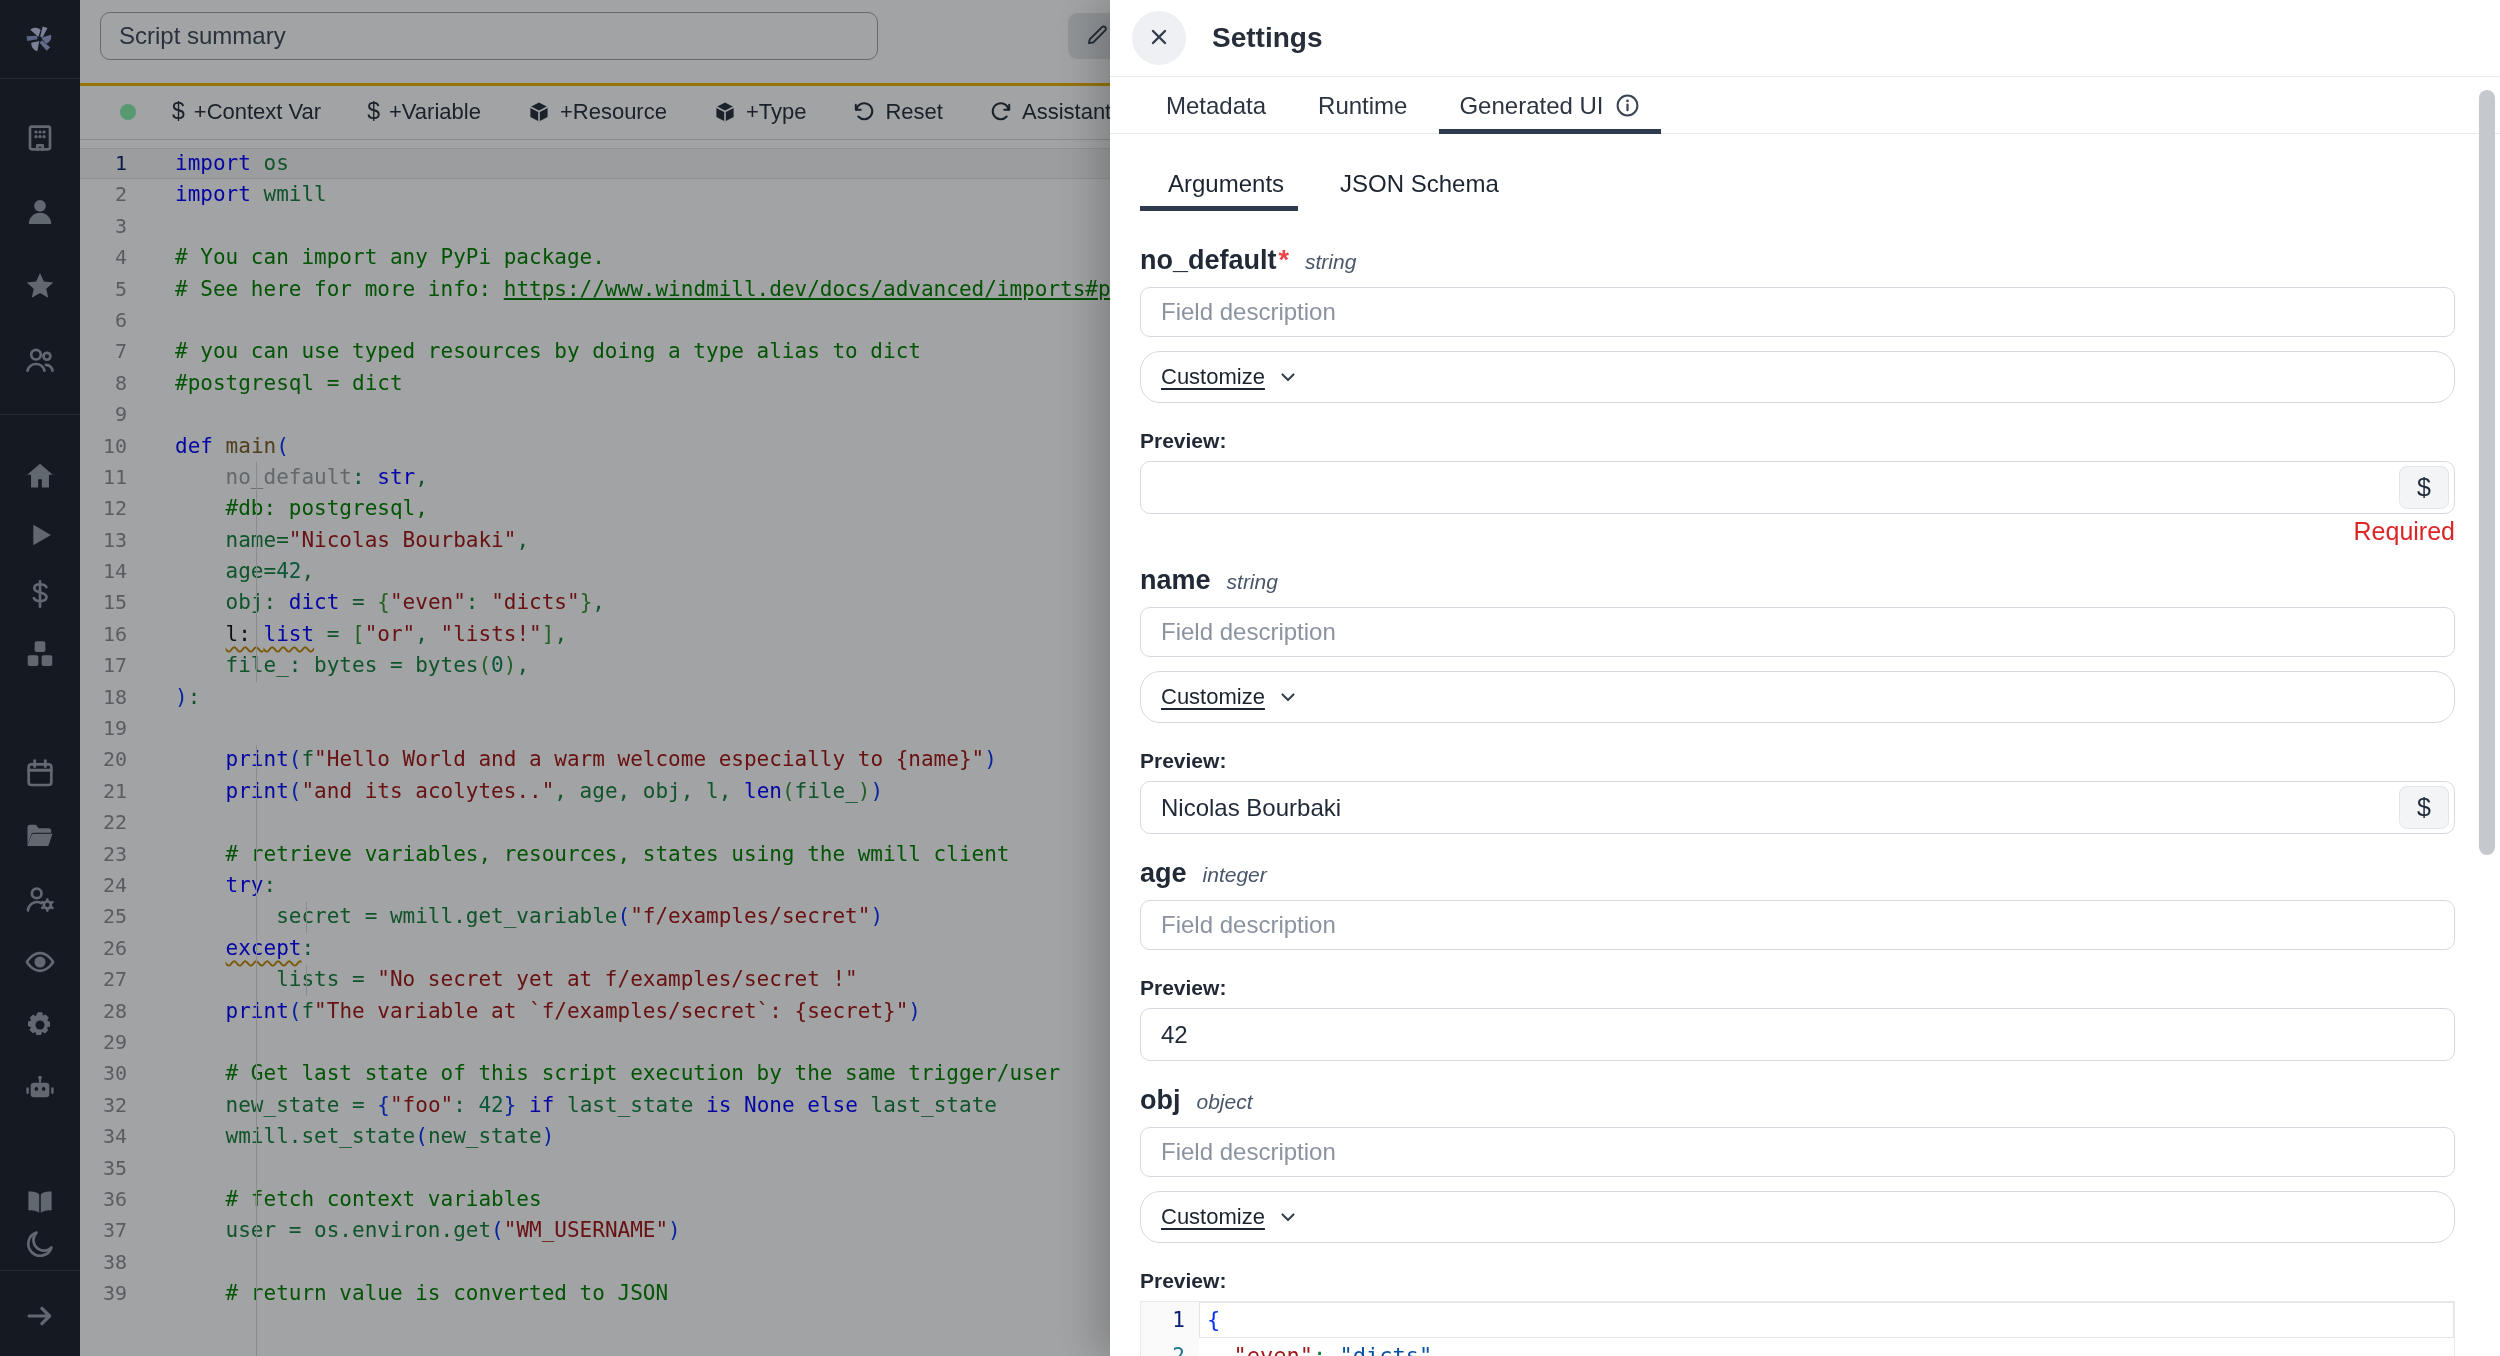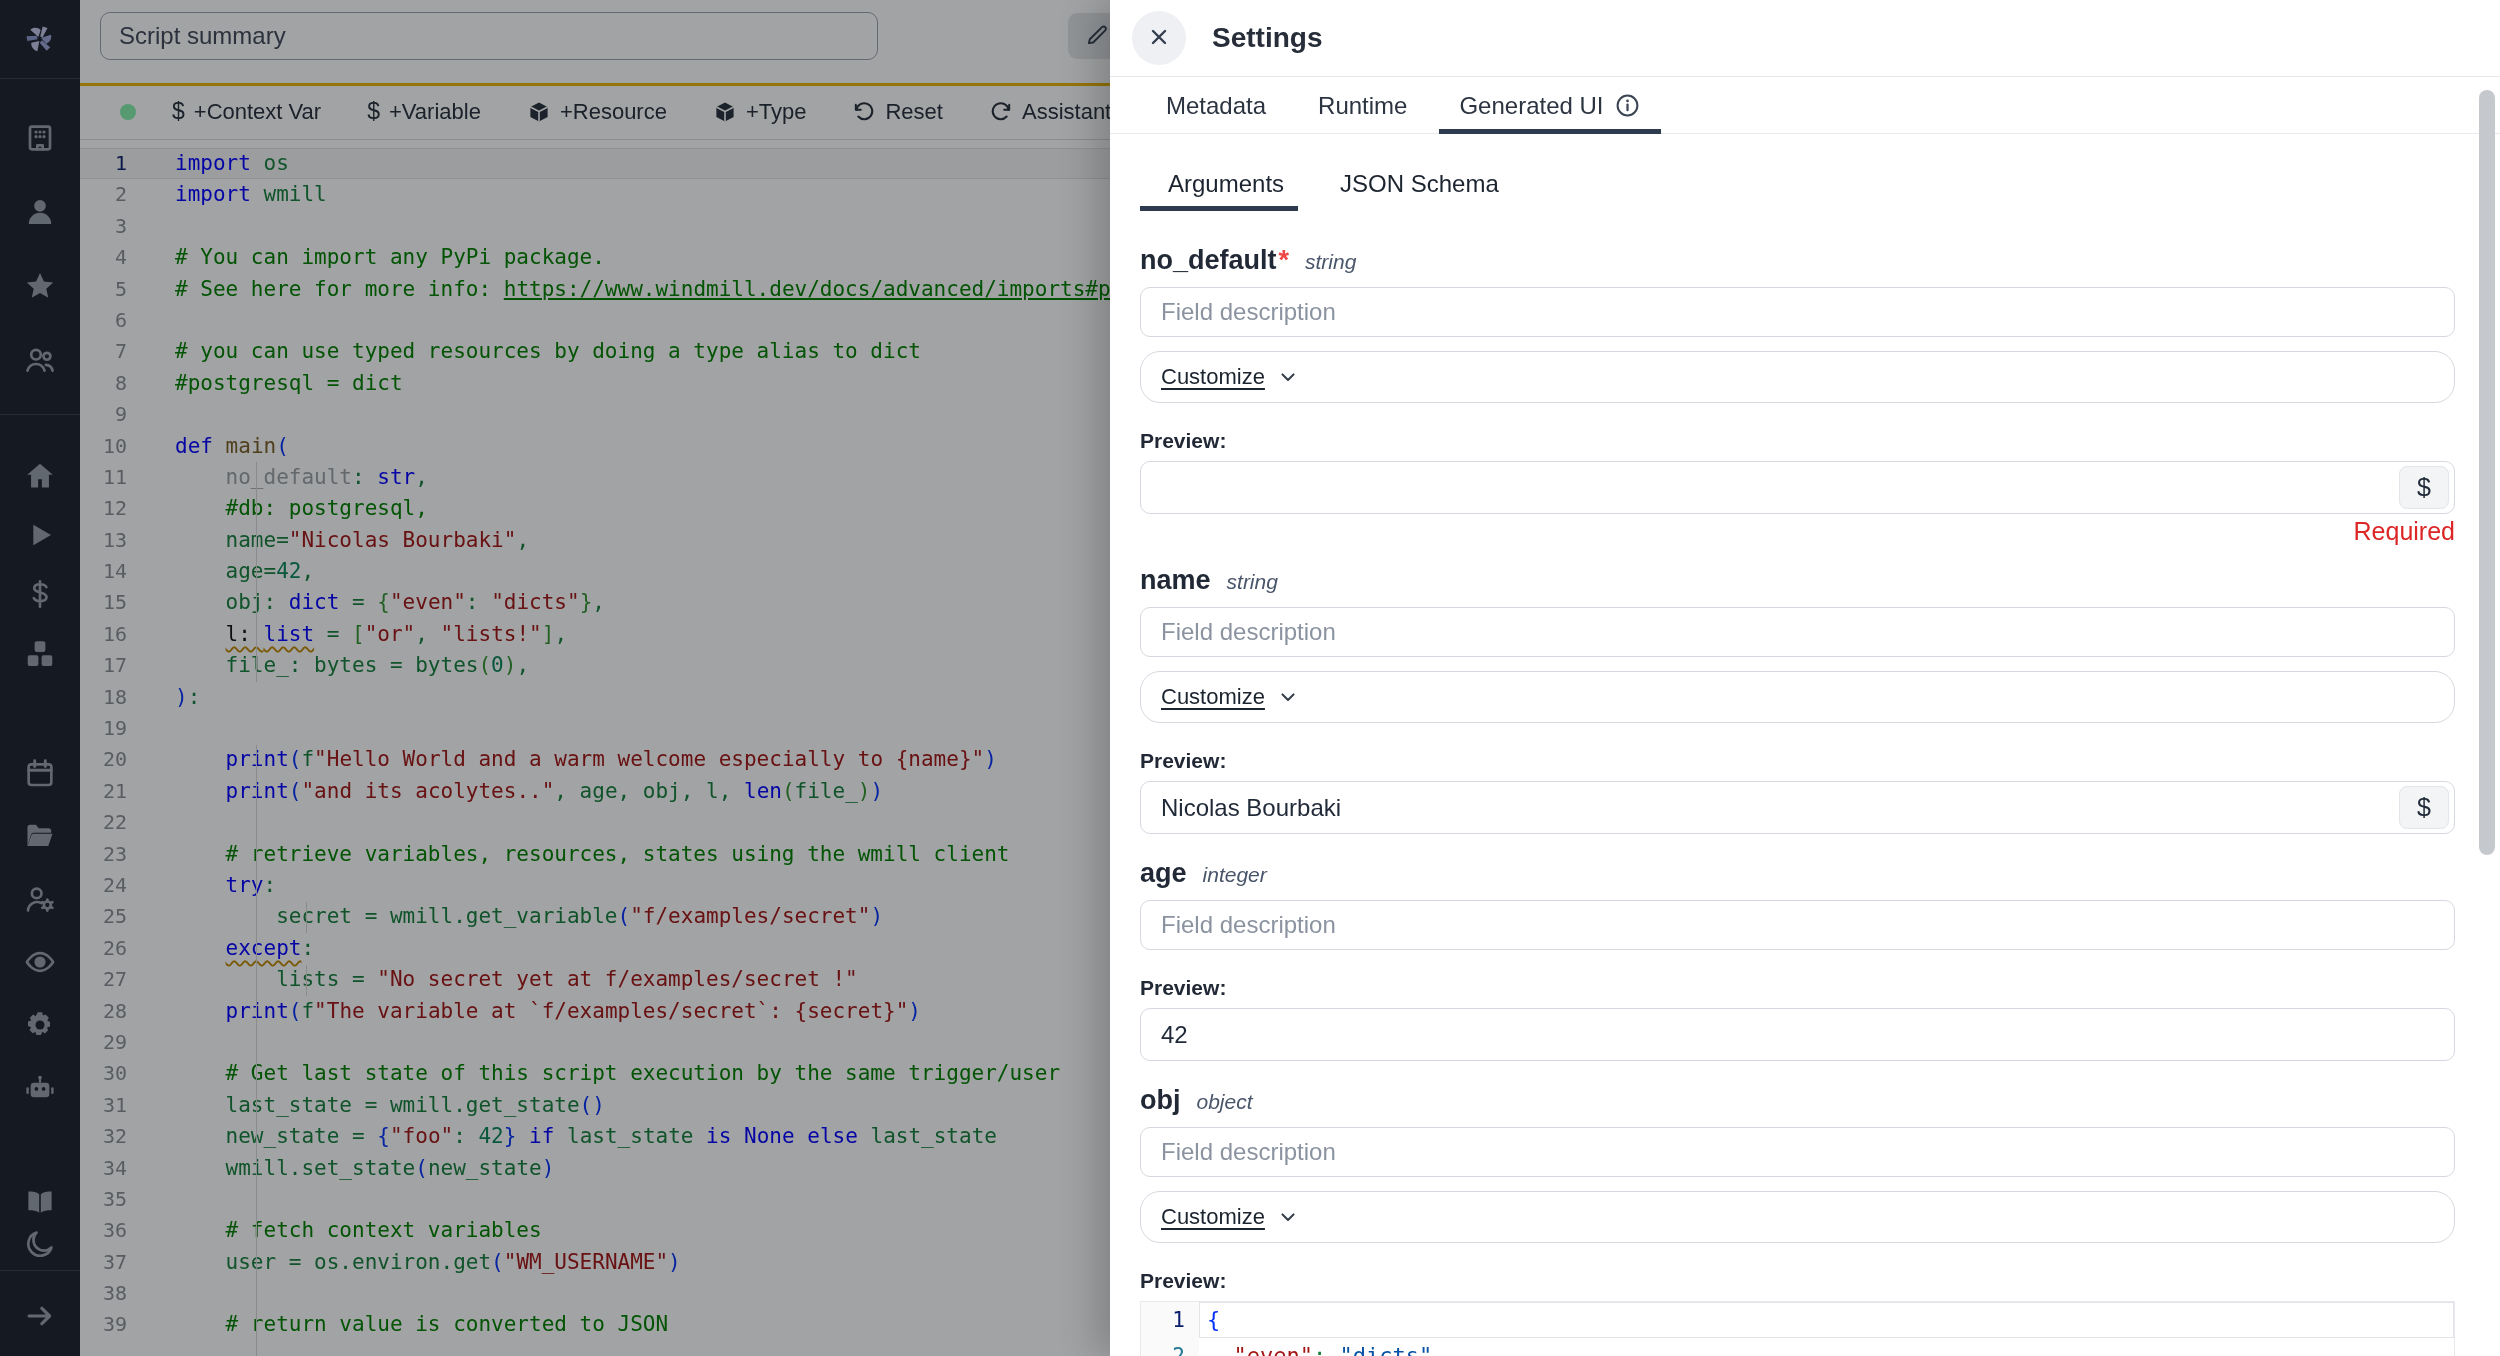--- a/index.html
+++ b/index.html
@@ -333,21 +333,20 @@
           <div class="cl"><span class="ln">21</span><span class="ct"><span class="tok p">    </span><span class="tok k">print</span><span class="tok b1">(</span><span class="tok s">"and its acolytes.."</span><span class="tok p">, age, obj, l, </span><span class="tok k">len</span><span class="tok b2">(</span><span class="tok p">file_</span><span class="tok b2">)</span><span class="tok b1">)</span></span></div>
           <div class="cl"><span class="ln">22</span><span class="ct"></span></div>
           <div class="cl"><span class="ln">23</span><span class="ct"><span class="tok p">    </span><span class="tok c"># retrieve variables, resources, states using the wmill client</span></span></div>
           <div class="cl"><span class="ln">24</span><span class="ct"><span class="tok p">    </span><span class="tok k">try</span><span class="tok p">:</span></span></div>
           <div class="cl"><span class="ln">25</span><span class="ct"><span class="tok p">        secret = wmill.get_variable</span><span class="tok b1">(</span><span class="tok s">"f/examples/secret"</span><span class="tok b1">)</span></span></div>
           <div class="cl"><span class="ln">26</span><span class="ct"><span class="tok p">    </span><span class="tok k w">except</span><span class="tok p">:</span></span></div>
           <div class="cl"><span class="ln">27</span><span class="ct"><span class="tok p">        lists = </span><span class="tok s">"No secret yet at f/examples/secret !"</span></span></div>
           <div class="cl"><span class="ln">28</span><span class="ct"><span class="tok p">    </span><span class="tok k">print</span><span class="tok b1">(</span><span class="tok p">f</span><span class="tok s">"The variable at `f/examples/secret`: {secret}"</span><span class="tok b1">)</span></span></div>
           <div class="cl"><span class="ln">29</span><span class="ct"></span></div>
           <div class="cl"><span class="ln">30</span><span class="ct"><span class="tok p">    </span><span class="tok c"># Get last state of this script execution by the same trigger/user</span></span></div>
-          <div class="cl"><span class="ln">31</span><span class="ct"><span class="tok p">    last_state = wmill.get_state</span><span class="tok b1">()</span></span></div>
           <div class="cl"><span class="ln">32</span><span class="ct"><span class="tok p">    new_state = </span><span class="tok b1">{</span><span class="tok s">"foo"</span><span class="tok p">: </span><span class="tok n">42</span><span class="tok b1">}</span><span class="tok p"> </span><span class="tok k">if</span><span class="tok p"> last_state </span><span class="tok k">is</span><span class="tok p"> </span><span class="tok k">None</span><span class="tok p"> </span><span class="tok k">else</span><span class="tok p"> last_state</span></span></div>
           <div class="cl"><span class="ln">34</span><span class="ct"><span class="tok p">    wmill.set_state</span><span class="tok b1">(</span><span class="tok p">new_state</span><span class="tok b1">)</span></span></div>
           <div class="cl"><span class="ln">35</span><span class="ct"></span></div>
           <div class="cl"><span class="ln">36</span><span class="ct"><span class="tok p">    </span><span class="tok c"># fetch context variables</span></span></div>
           <div class="cl"><span class="ln">37</span><span class="ct"><span class="tok p">    user = os.environ.get</span><span class="tok b1">(</span><span class="tok s">"WM_USERNAME"</span><span class="tok b1">)</span></span></div>
           <div class="cl"><span class="ln">38</span><span class="ct"></span></div>
           <div class="cl"><span class="ln">39</span><span class="ct"><span class="tok p">    </span><span class="tok c"># return value is converted to JSON</span></span></div>
         </div>
     </div>
   </main>

